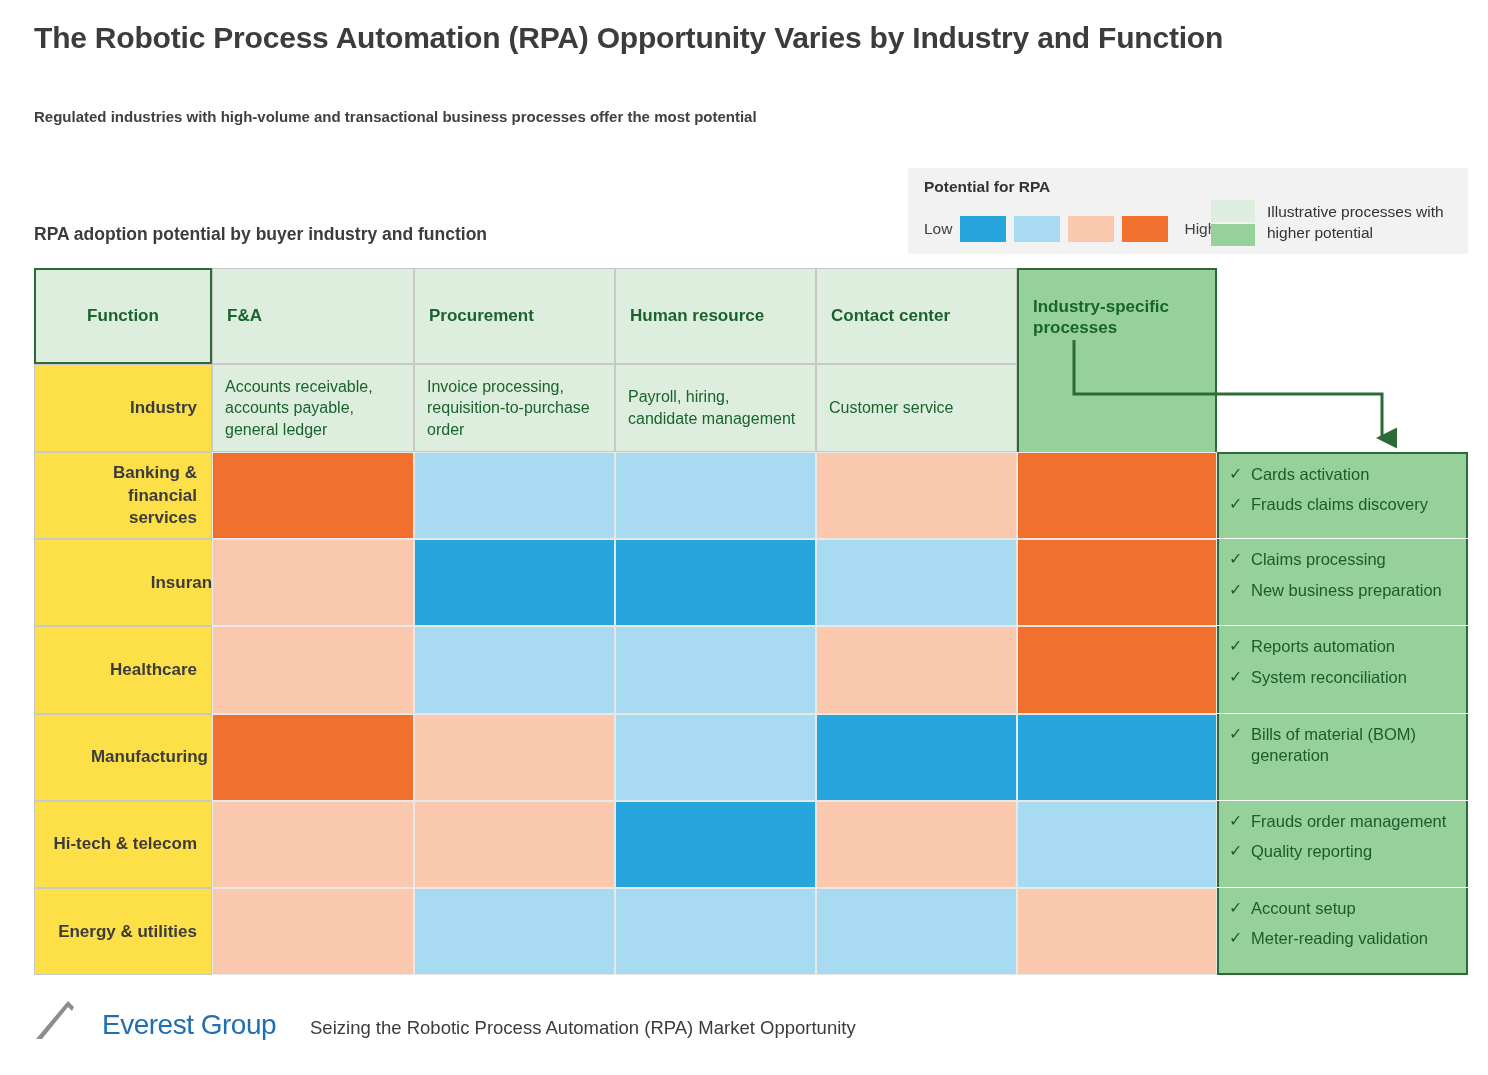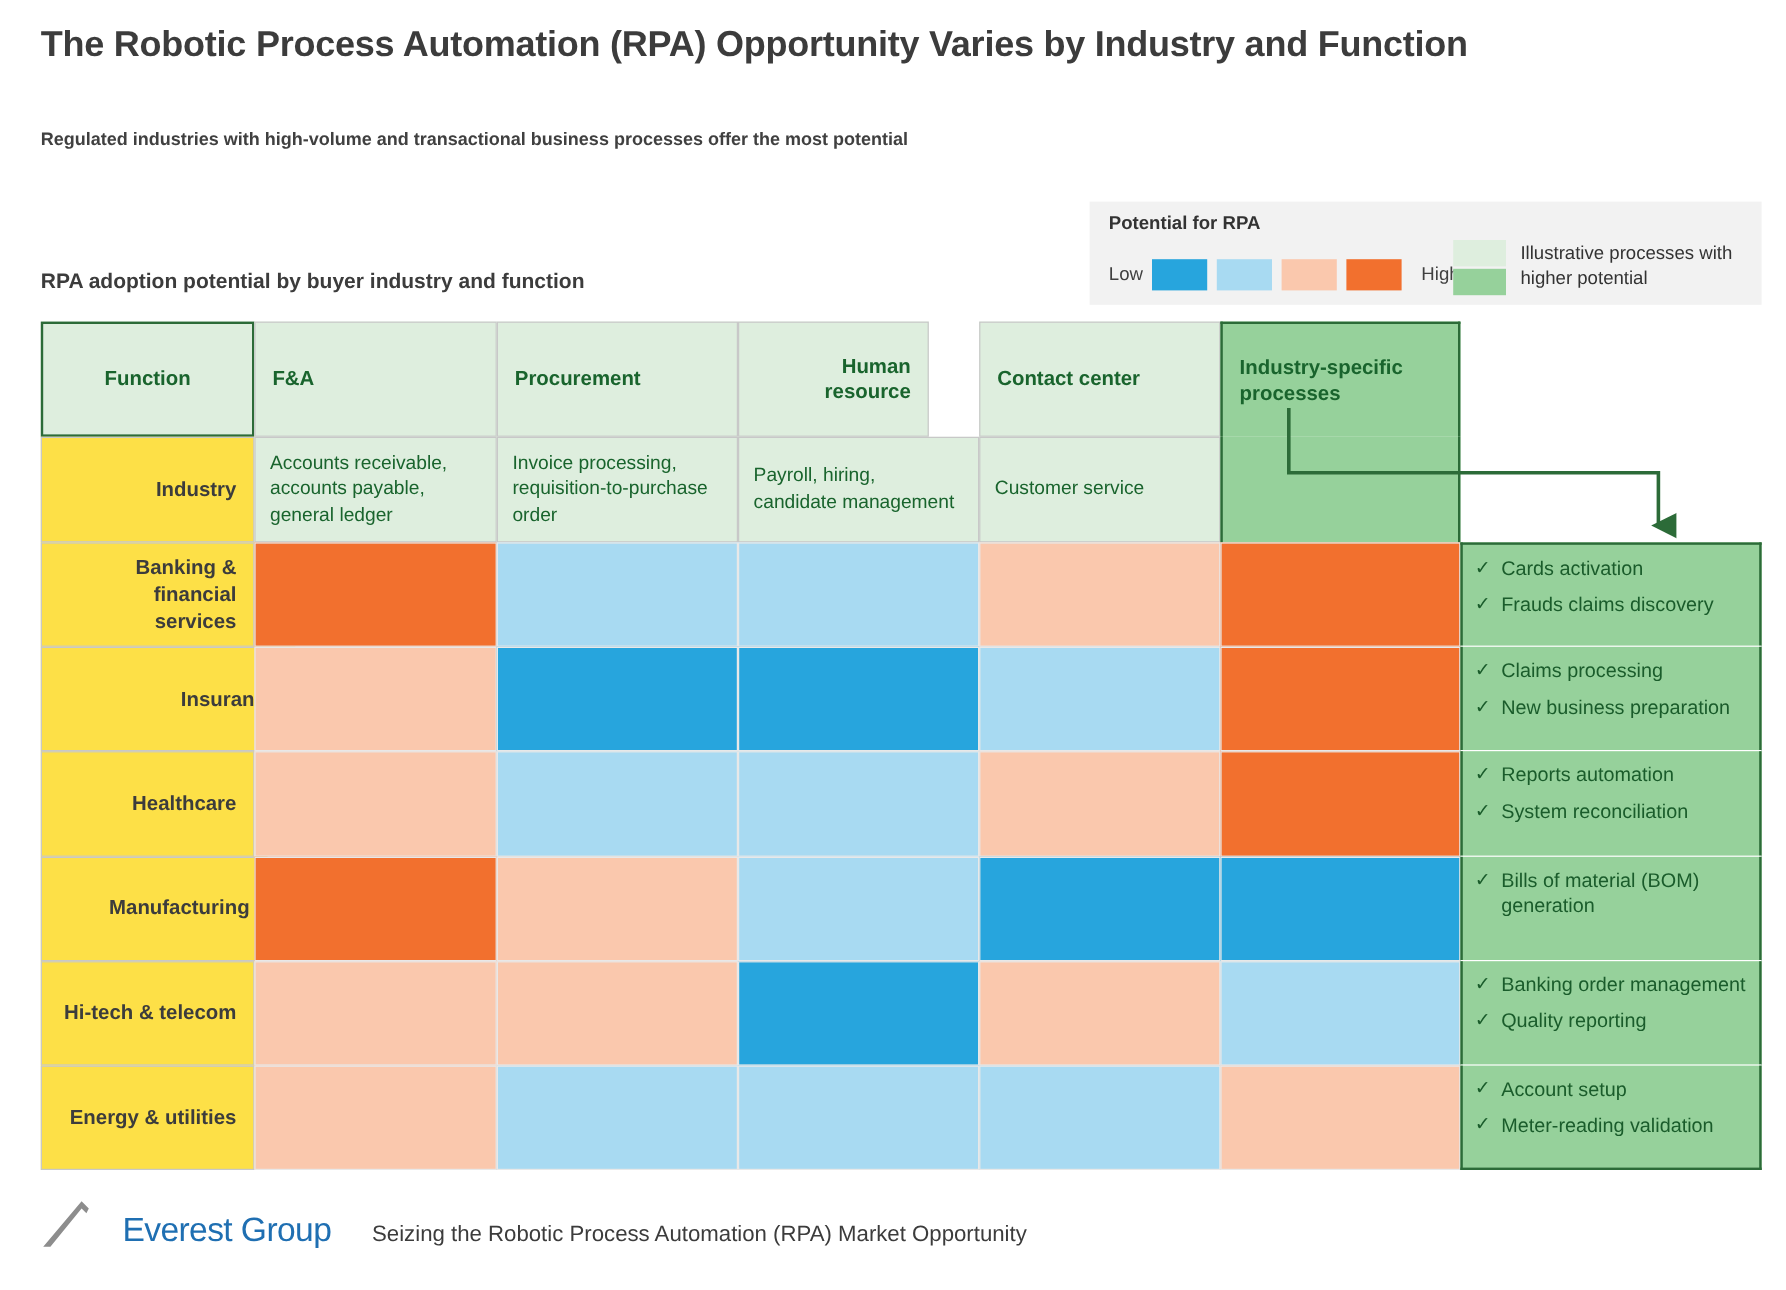--- a/index.html
+++ b/index.html
@@ -159,21 +159,21 @@
         <div>Illustrative processes with</div>
         <div>higher potential</div>
       </span>
     </div>
   </div>
 
   <div class="matrix" id="matrix">
       <div class="cell hdr fn" style="left: 0px; top: 0px; width: 178px; height: 96px;">Function</div>
       <div class="cell hdr" style="left: 178px; top: 0px; width: 202px; height: 96px;">F&amp;A</div>
       <div class="cell hdr" style="left: 380px; top: 0px; width: 201px; height: 96px;">Procurement</div>
-      <div class="cell hdr" style="left: 581px; top: 0px; width: 159px; height: 96px; text-align: right;">Human resource</div>
+      <div class="cell hdr" style="left: 581px; top: 0px; width: 201px; height: 96px;">Human resource</div>
       <div class="cell hdr" style="left: 782px; top: 0px; width: 201px; height: 96px;">Contact center</div>
       <div class="cell hdr isp" style="left: 983px; top: 0px; width: 200px; height: 96px;">Industry-specific processes</div>
       <div class="cell rowhdr industry" style="left: 0px; top: 96px; width: 178px; height: 88px;">Industry</div>
       <div class="cell proc" style="left: 178px; top: 96px; width: 202px; height: 88px;">Accounts receivable, accounts payable, general ledger</div>
       <div class="cell proc" style="left: 380px; top: 96px; width: 201px; height: 88px;">Invoice processing, requisition-to-purchase order</div>
       <div class="cell proc" style="left: 581px; top: 96px; width: 201px; height: 88px;">Payroll, hiring, candidate management</div>
       <div class="cell proc" style="left: 782px; top: 96px; width: 201px; height: 88px;">Customer service</div>
       <div class="cell proc solid" style="left: 983px; top: 96px; width: 200px; height: 88px;"></div>
       <div class="cell rowhdr" style="left: 0px; top: 184px; width: 178px; height: 87.2px; padding-left: 39px;">Banking &amp; financial services</div>
       <div class="cell mcell" style="left: 178px; top: 184px; width: 202px; height: 87.2px; background: rgb(242, 112, 46);"></div>
@@ -241,21 +241,21 @@
       <div class="grid-sep" style="left: 1183px; top: 531.8px; width: 251px; height: 2px;"></div>
       <div class="cell rowhdr" style="left: 0px; top: 532.8px; width: 178px; height: 87.2px;">Hi-tech &amp; telecom</div>
       <div class="cell mcell" style="left: 178px; top: 532.8px; width: 202px; height: 87.2px; background: rgb(250, 200, 173);"></div>
       <div class="cell mcell" style="left: 380px; top: 532.8px; width: 201px; height: 87.2px; background: rgb(250, 200, 173);"></div>
       <div class="cell mcell" style="left: 581px; top: 532.8px; width: 201px; height: 87.2px; background: rgb(39, 165, 221);"></div>
       <div class="cell mcell" style="left: 782px; top: 532.8px; width: 201px; height: 87.2px; background: rgb(250, 200, 173);"></div>
       <div class="cell mcell" style="left: 983px; top: 532.8px; width: 200px; height: 87.2px; background: rgb(168, 218, 242);"></div>
       <div class="cell illus" style="left: 1183px; top: 532.8px; width: 251px; height: 87.2px;">
         <div class="it">
           <span class="chk">✓</span>
-          <span class="itxt">Banking order management</span>
+          <span class="itxt">Frauds order management</span>
         </div>
         <div class="it">
           <span class="chk">✓</span>
           <span class="itxt">Quality reporting</span>
         </div>
       </div>
       <div class="grid-sep" style="left: 1183px; top: 619px; width: 251px; height: 2px;"></div>
       <div class="cell rowhdr" style="left: 0px; top: 620px; width: 178px; height: 87.2px;">Energy &amp; utilities</div>
       <div class="cell mcell" style="left: 178px; top: 620px; width: 202px; height: 87.2px; background: rgb(250, 200, 173);"></div>
       <div class="cell mcell" style="left: 380px; top: 620px; width: 201px; height: 87.2px; background: rgb(168, 218, 242);"></div>

